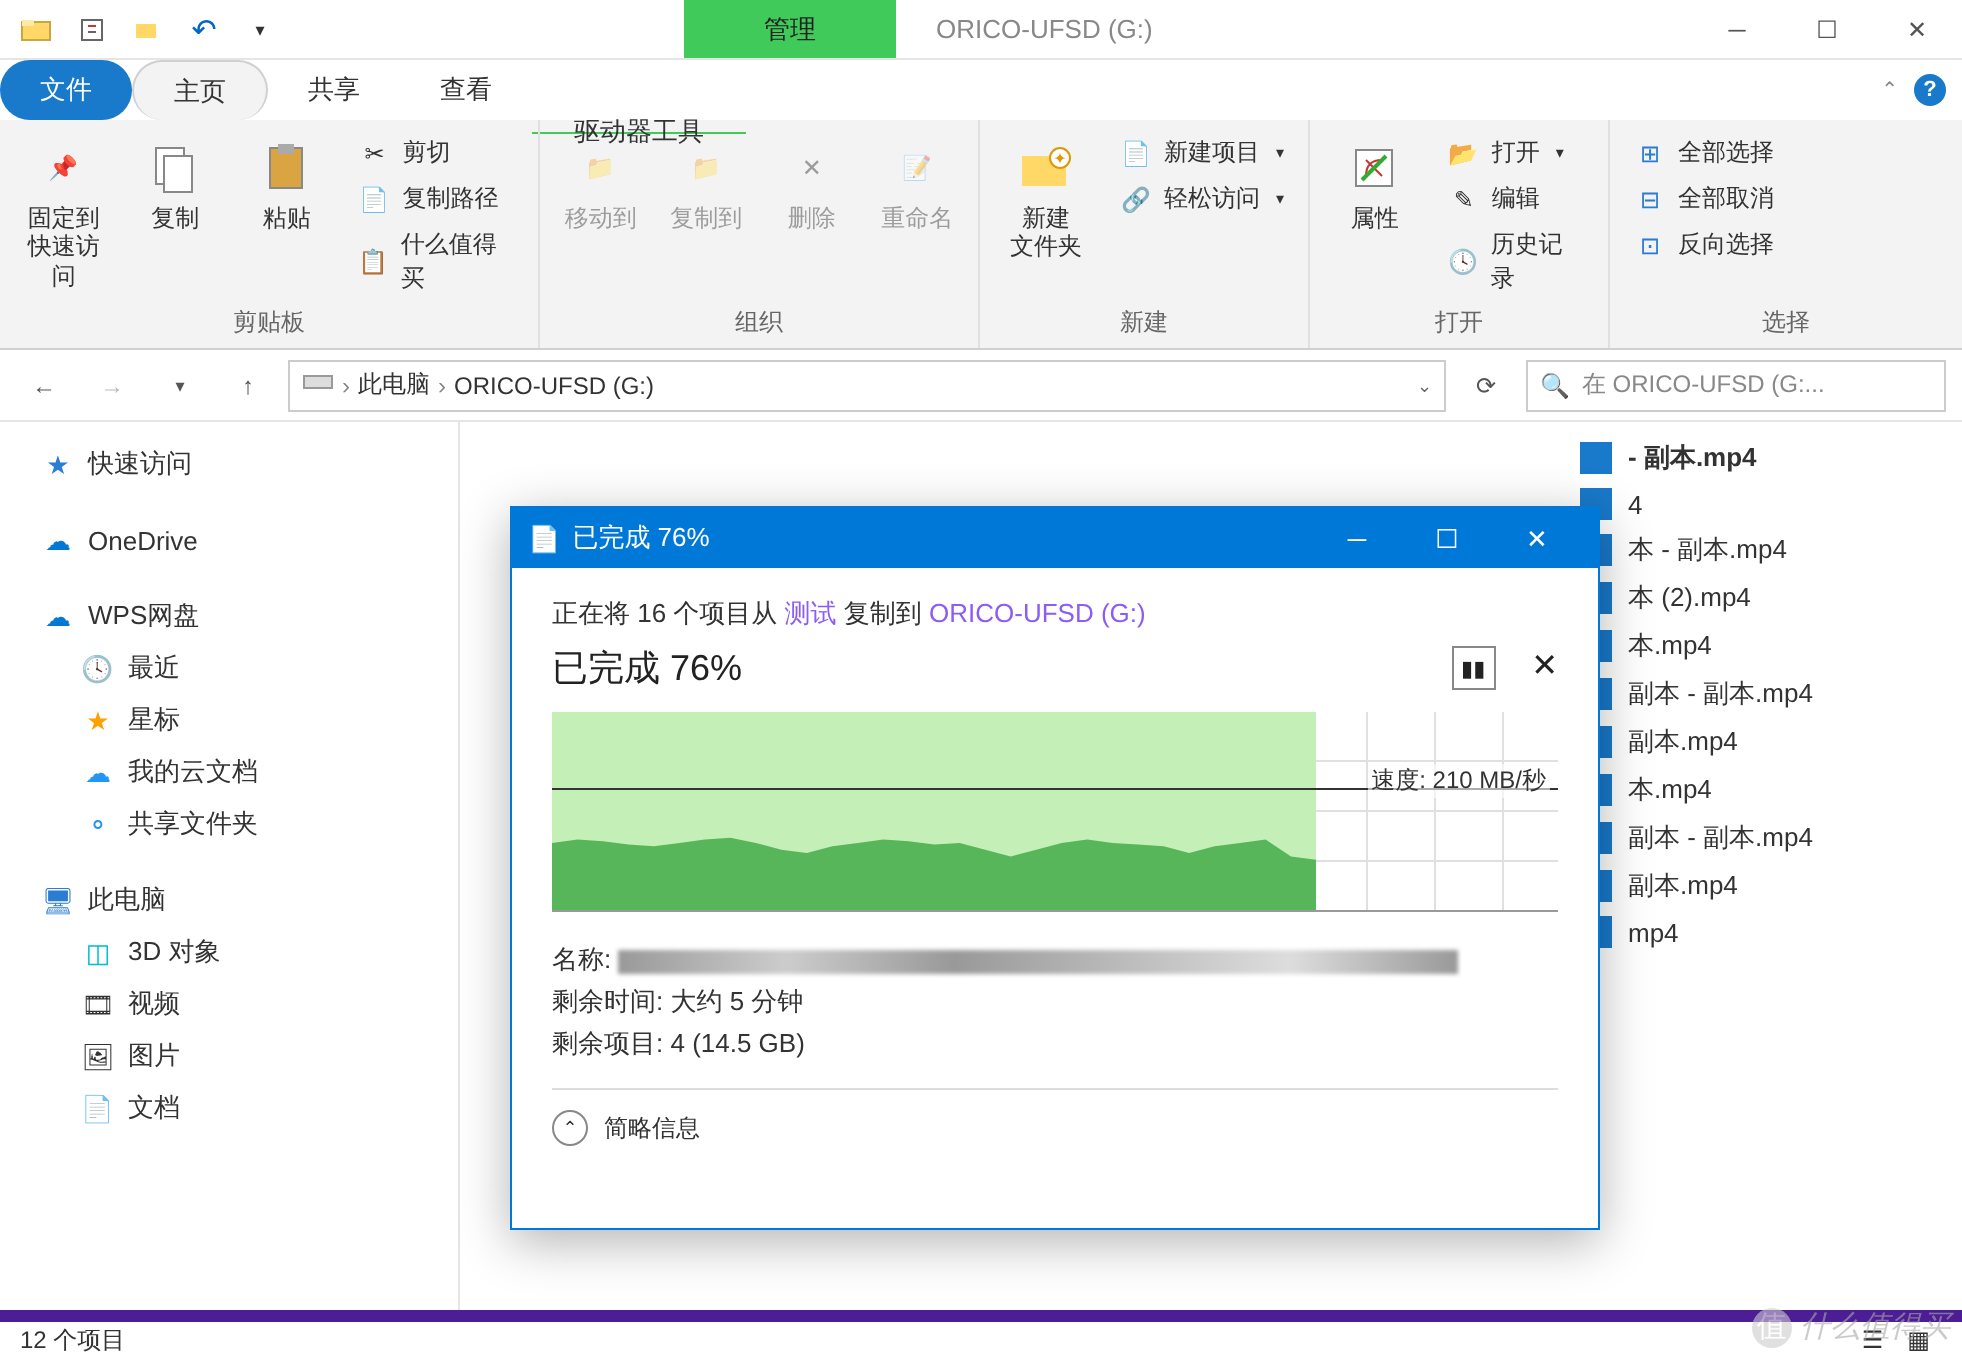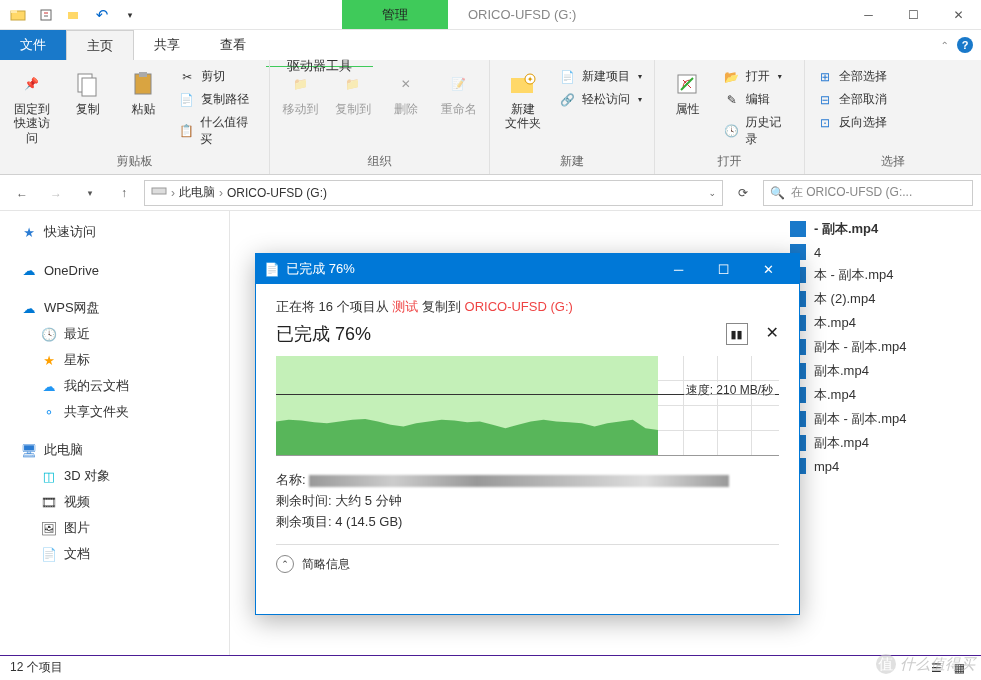--- a/index.html
+++ b/index.html
@@ -11,21 +11,21 @@
 .titlebar-icon { width: 16px; height: 16px; }
 .qat-btn { width: 24px; height: 24px; display: flex; align-items: center; justify-content: center; cursor: pointer; }
 .titlebar-tabs { display: flex; height: 100%; margin-left: 200px; border-radius: 11px; }
 .contextual-tab { background: #3fca5a; color: #222; padding: 0 40px; display: flex; align-items: center; font-size: 13px; }
 .titlebar-title { padding-left: 20px; color: #888; font-size: 13px; }
 .spacer { flex: 1; }
 .winbtn { width: 45px; height: 30px; display: flex; align-items: center; justify-content: center; color: #555; cursor: pointer; }
 
 
 .tabsrow { height: 30px; display: flex; align-items: stretch; background: #fff; }
-.tab { padding: 0 20px; display: flex; align-items: center; font-size: 13px; color: #333; cursor: pointer; }
+.tab { padding: 0 20px; display: flex; align-items: center; font-size: 13px; color: #333; cursor: pointer; border-radius: 15px; }
 .tab.file { background: #1979ca; color: #fff; }
 .tab.active { border: 1px solid #d0d0d0; border-bottom: none; background: #f3f3f3; }
 .tab.drive { border: 1px solid #3fca5a; border-top: none; margin-top: 36px; }
 .tabs-right { margin-left: auto; display: flex; align-items: center; padding-right: 8px; gap: 8px; }
 .help-circle { width: 16px; height: 16px; border-radius: 50%; background: #1979ca; color: #fff; display: flex; align-items: center; justify-content: center; font-size: 11px; font-weight: bold; }
 
 
 .ribbon { height: 115px; background: #f3f3f3; border-bottom: 1px solid #d0d0d0; display: flex; }
 .rgroup { border-right: 1px solid #e0e0e0; display: flex; flex-direction: column; padding: 4px 6px 2px; }
 .rgroup-body { flex: 1; display: flex; align-items: flex-start; gap: 4px; }
@@ -51,30 +51,30 @@
 .content { display: flex; height: 444px; }
 .nav-tree { width: 230px; border-right: 1px solid #e5e5e5; overflow-y: auto; padding: 8px 0; }
 .tree-item { display: flex; align-items: center; gap: 6px; padding: 4px 10px 4px 20px; cursor: pointer; font-size: 13px; }
 .tree-item.sub { padding-left: 40px; }
 .tree-ico { width: 18px; height: 18px; display: flex; align-items: center; justify-content: center; }
 .filepane { flex: 1; padding: 6px 0; overflow: hidden; position: relative; }
 .file-item { display: flex; align-items: center; gap: 8px; padding: 3px 14px; font-size: 13px; cursor: pointer; }
 .file-ico { width: 16px; height: 16px; background: #1979ca; }
 
 
-.statusbar { height: 24px; border-top: 1px solid #4c1d95; display: flex; align-items: center; padding: 0 10px; font-size: 12px; color: #333; }
+.statusbar { height: 24px; border-top: 6px solid #4c1d95; display: flex; align-items: center; padding: 0 10px; font-size: 12px; color: #333; }
 
 
 .dialog { position: absolute; left: 255px; top: 253px; width: 545px; height: 362px; background: #fff; border: 1px solid #0078d7; box-shadow: 0 6px 24px rgba(0,0,0,.3); display: flex; flex-direction: column; }
 .dlg-title { height: 30px; background: #0078d7; color: #fff; display: flex; align-items: center; padding: 0 8px; font-size: 13px; }
 .dlg-winbtns { margin-left: auto; display: flex; }
 .dlg-winbtn { width: 45px; height: 30px; display: flex; align-items: center; justify-content: center; cursor: pointer; }
 .dlg-body { padding: 14px 20px; flex: 1; }
 .dlg-line1 { font-size: 13px; color: #333; margin-bottom: 6px; }
-.dlg-line1 a { color: #ef4444; cursor: pointer; }
+.dlg-line1 a { color: #8b5cf6; cursor: pointer; }
 .dlg-progress { font-size: 18px; color: #222; margin-bottom: 10px; display: flex; align-items: center; }
 .dlg-ctrls { margin-left: auto; display: flex; gap: 18px; }
 .dlg-ctrl-btn { width: 22px; height: 22px; border: 1px solid #888; display: flex; align-items: center; justify-content: center; cursor: pointer; font-size: 11px; }
 .dlg-ctrl-x { font-size: 16px; cursor: pointer; }
 .chart { height: 100px; position: relative; border-bottom: 1px solid #999; background: repeating-linear-gradient(to right, transparent 0, transparent 33px, #e0e0e0 33px, #e0e0e0 34px), repeating-linear-gradient(to bottom, transparent 0, transparent 24px, #e0e0e0 24px, #e0e0e0 25px); }
 .chart-fill { position: absolute; left: 0; top: 0; bottom: 0; width: 76%; background: #c4f0b8; }
 .chart-line { position: absolute; left: 0; bottom: 0; width: 76%; height: 60%; }
 .chart-speed-line { position: absolute; left: 0; right: 0; top: 38%; border-top: 1px solid #333; }
 .chart-speed-label { position: absolute; right: 4px; top: 26%; font-size: 12px; background: rgba(255,255,255,.6); padding: 0 2px; }
 .dlg-details { margin-top: 14px; font-size: 13px; line-height: 1.6; }

